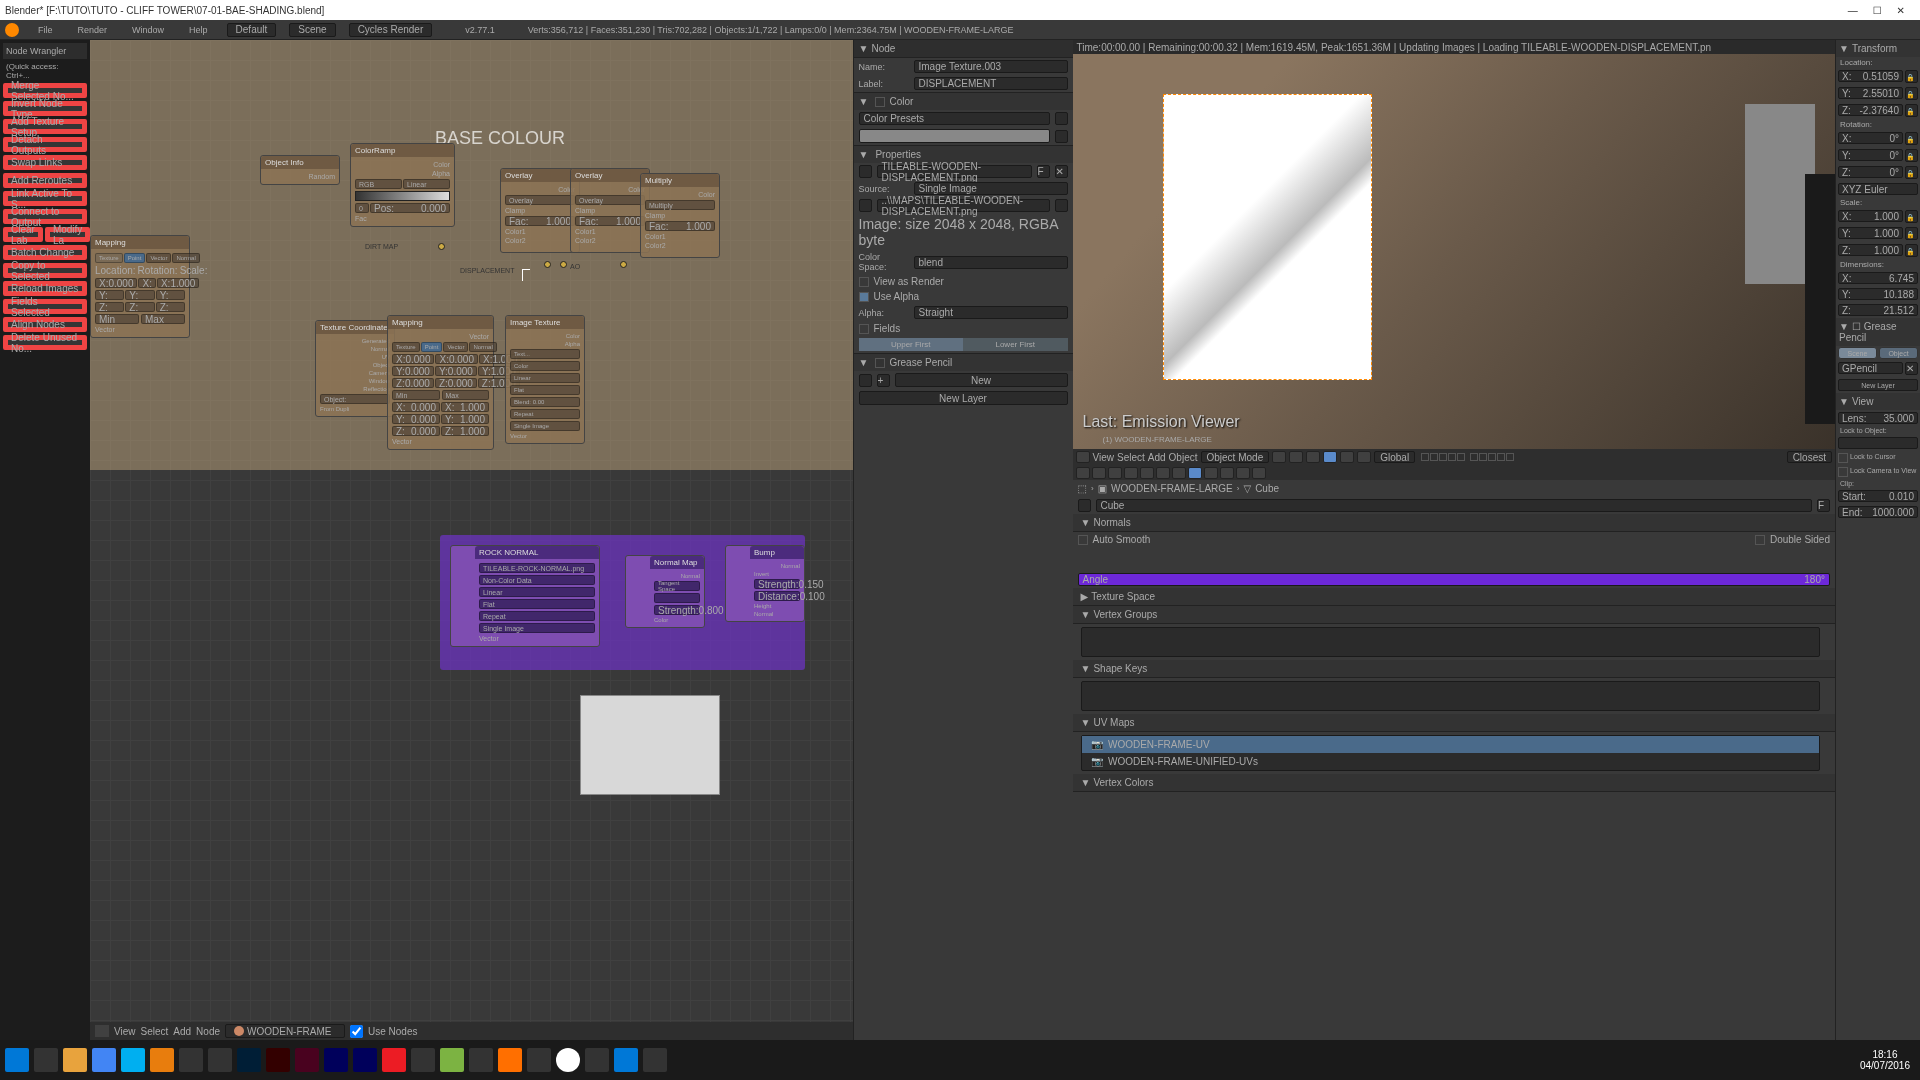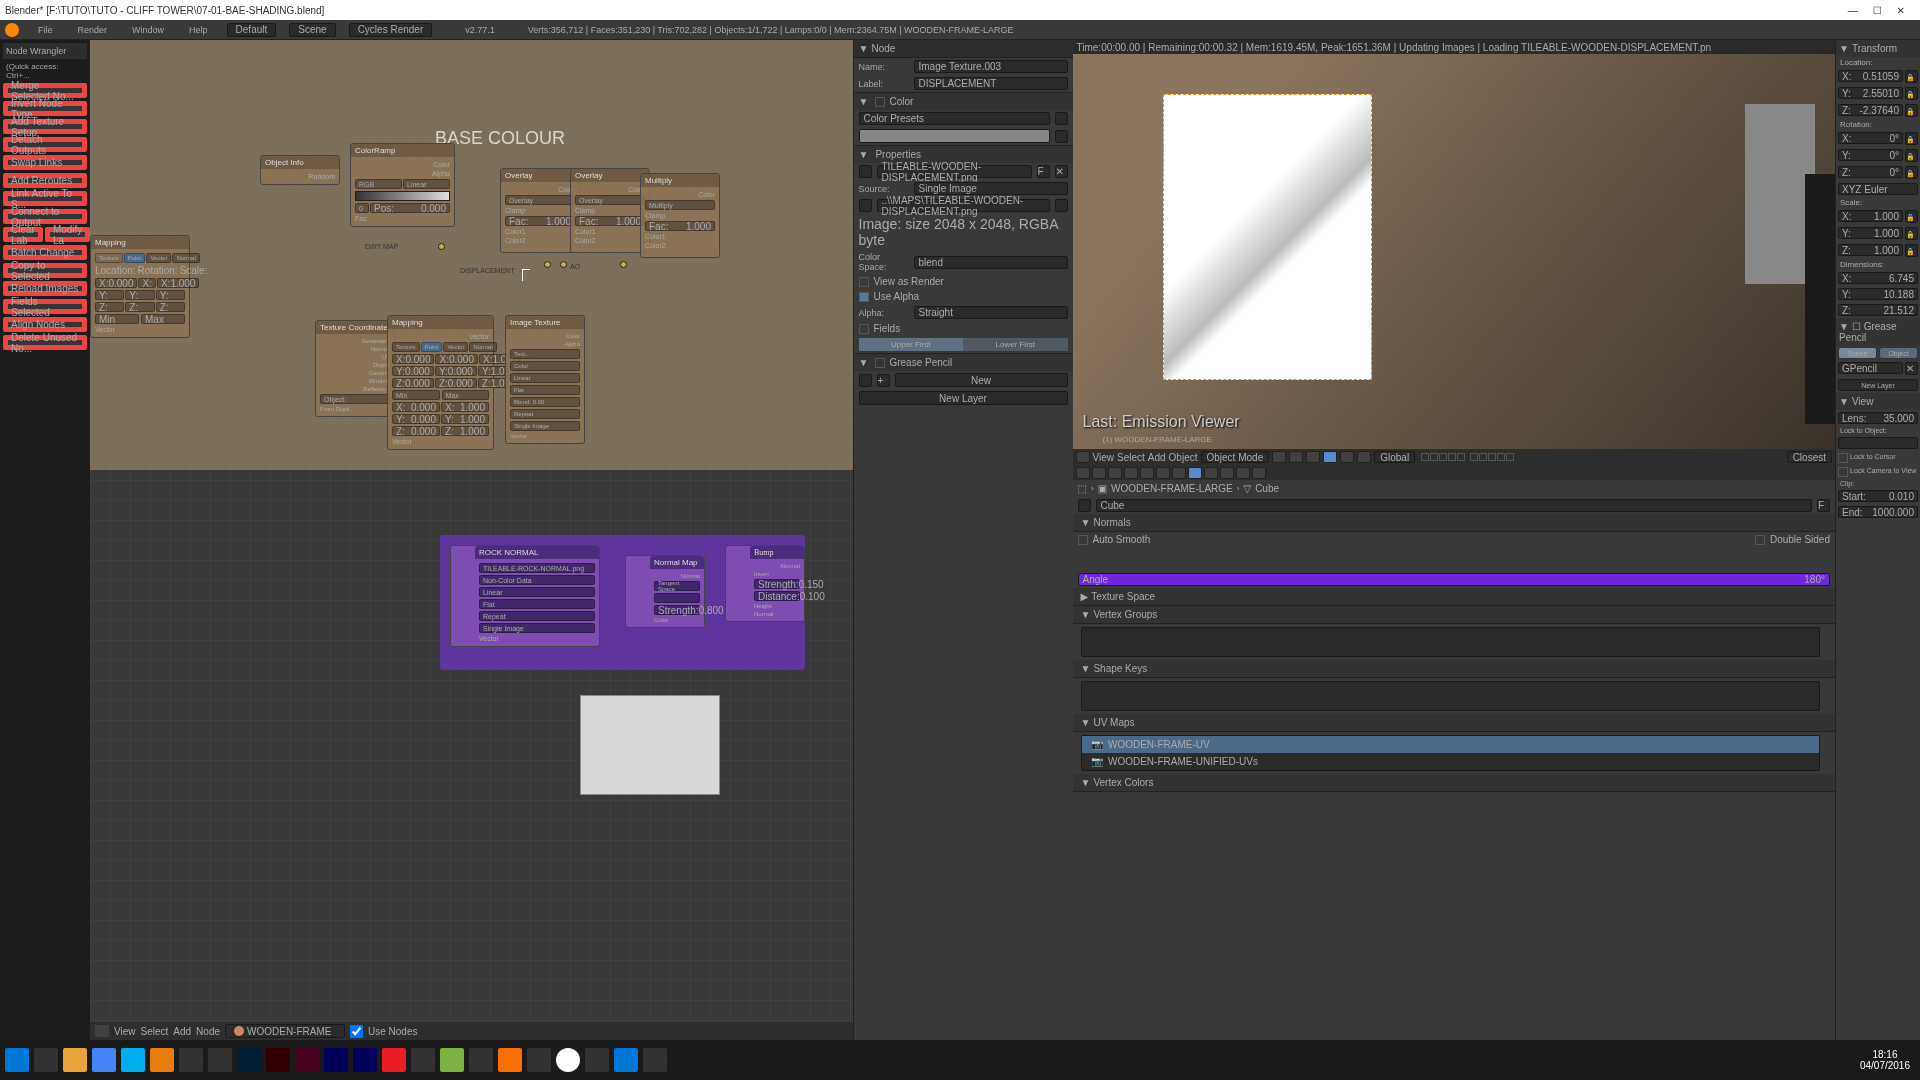--- a/index.html
+++ b/index.html
@@ -450,21 +450,21 @@
           <div class="node-field" style="background:rgba(50,30,90,0.8);font-size:6px;"></div>
           <div class="node-field" style="background:rgba(50,30,90,0.8);font-size:6px;">
               <span>Strength:</span>
               <span>0.800</span>
             </div>
           <div style="font-size:6px;">Color</div>
         </div>
       </div>
 
       <div class="node node-purple" style="left:285px;top:10px;width:65px;position:absolute;">
-        <div class="node-header" style="background:rgba(70,40,120,0.9);font-family:Liberation Serif, serif;">Bump</div>
+        <div class="node-header" style="background:rgba(70,40,120,0.9);">Bump</div>
         <div class="node-body">
           <div style="font-size:6px;text-align:right;">Normal</div>
           <div style="font-size:6px;">Invert</div>
           <div class="node-field" style="background:rgba(50,30,90,0.8);font-size:6px;">
               <span>Strength:</span>
               <span>0.150</span>
             </div>
           <div class="node-field" style="background:rgba(50,30,90,0.8);font-size:6px;">
               <span>Distance:</span>
               <span>0.100</span>

